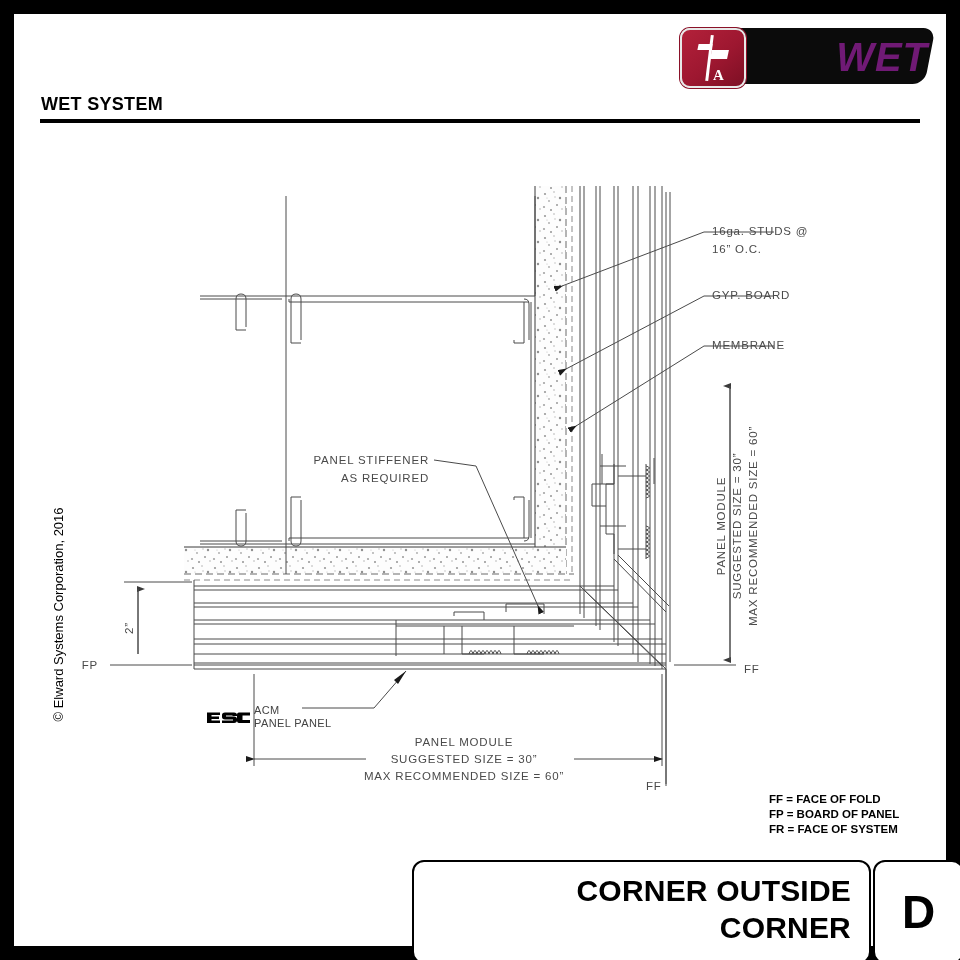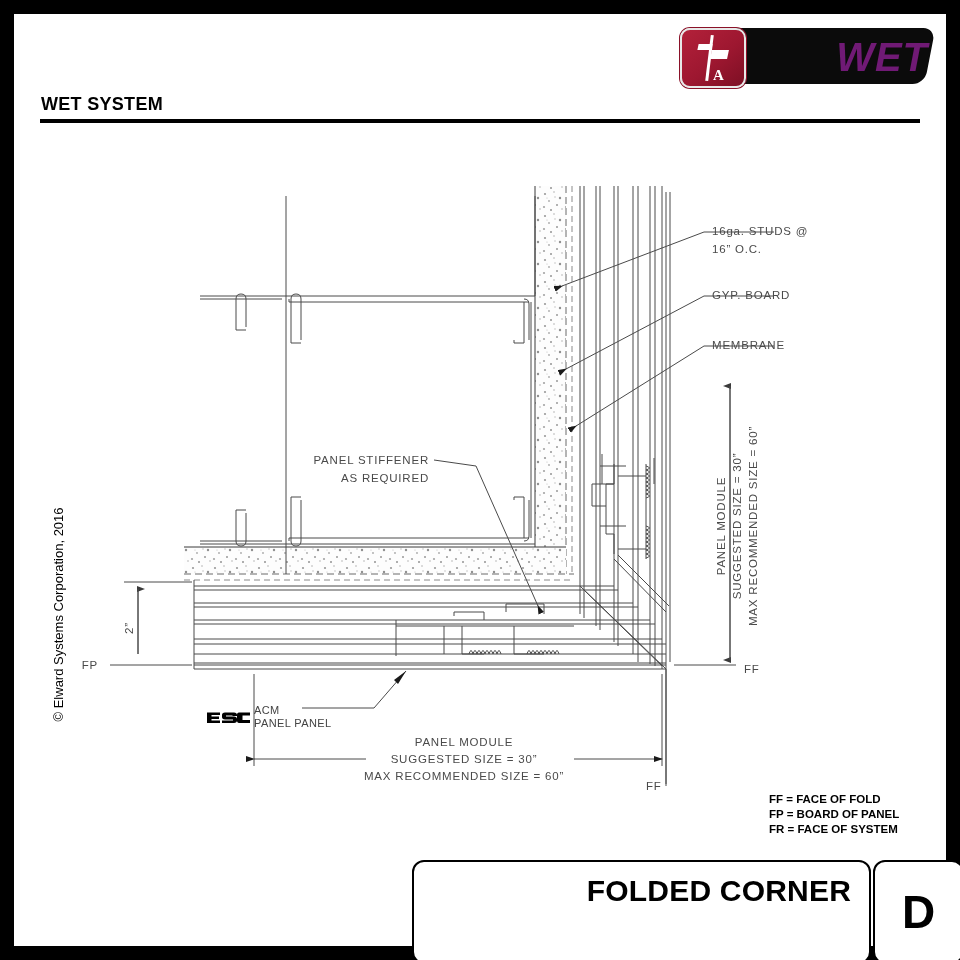--- a/index.html
+++ b/index.html
@@ -286,21 +286,22 @@
   </div>
 
   <div class="legend">
     <div>FF = FACE OF FOLD</div>
     <div>FP = BOARD OF PANEL</div>
     <div>FR = FACE OF SYSTEM</div>
   </div>
 
   <div class="tb">
     <div class="tb-txt">
-      <div>FOLDED CORNER</div>
+      <div>CORNER OUTSIDE</div>
+      <div>CORNER</div>
     </div>
   </div>
   <div class="tb-letter">
     <span>D</span>
   </div>
 
  </div>
 </div>
 
 </body></html>

